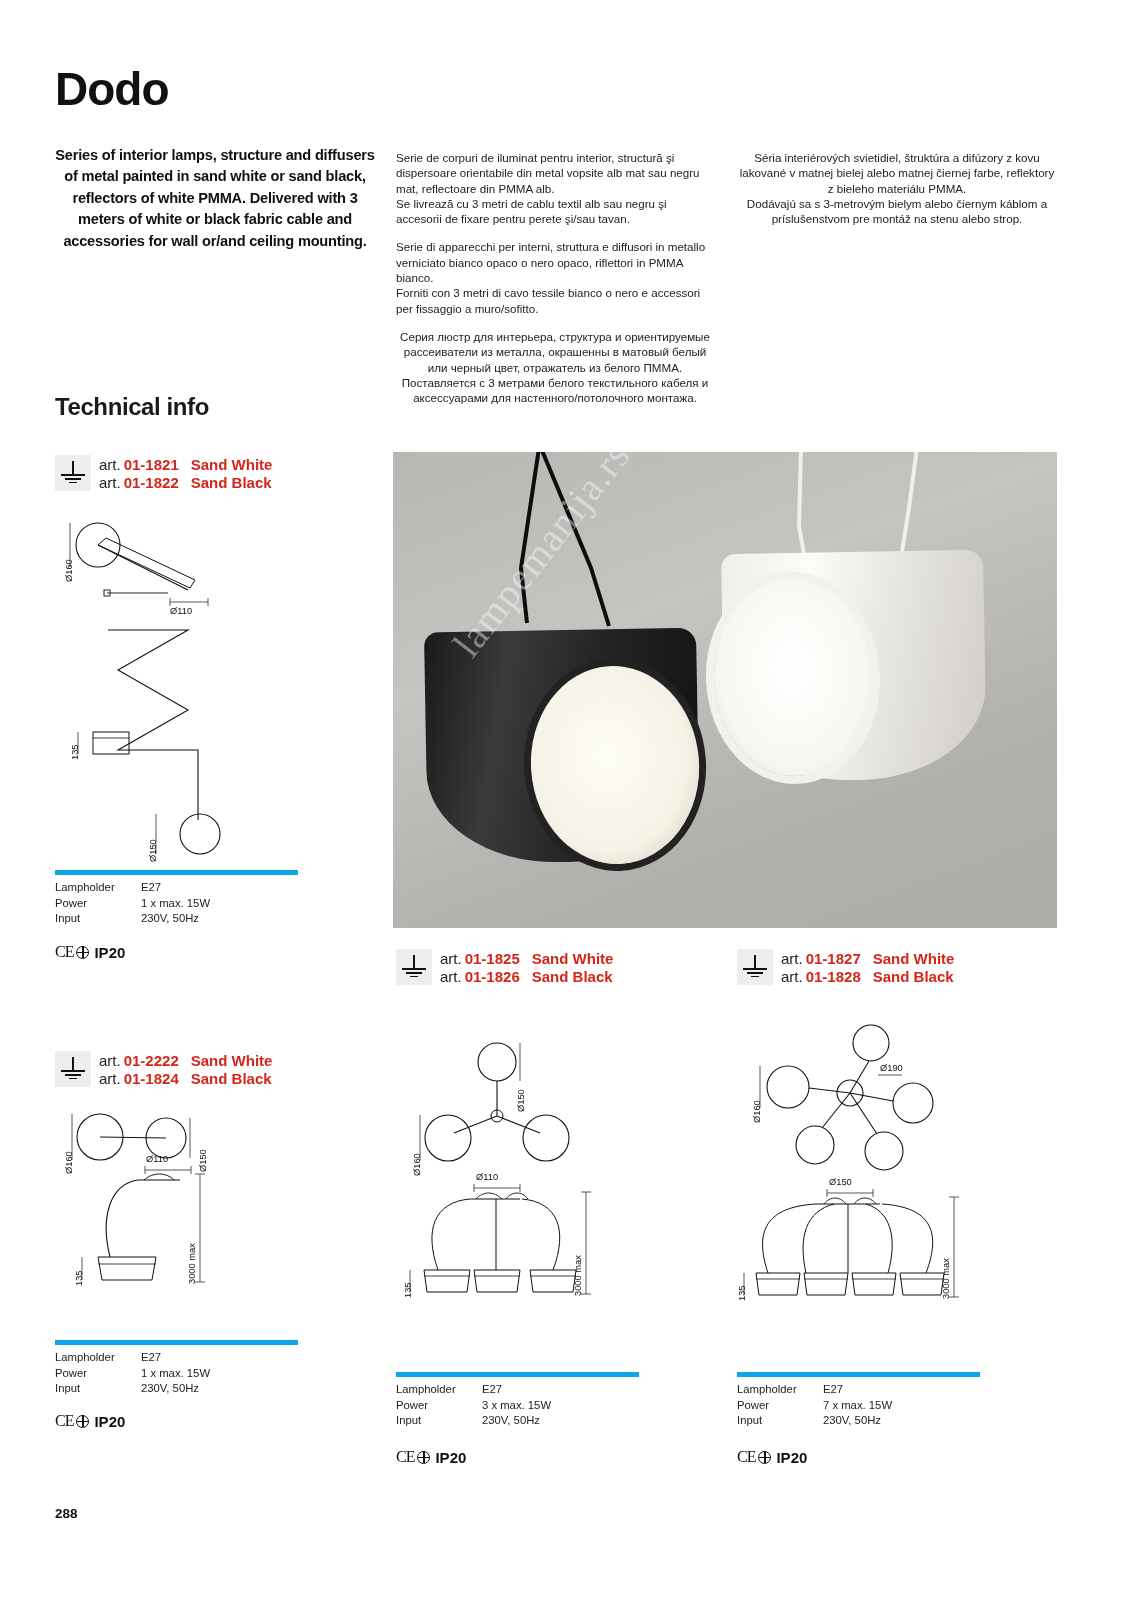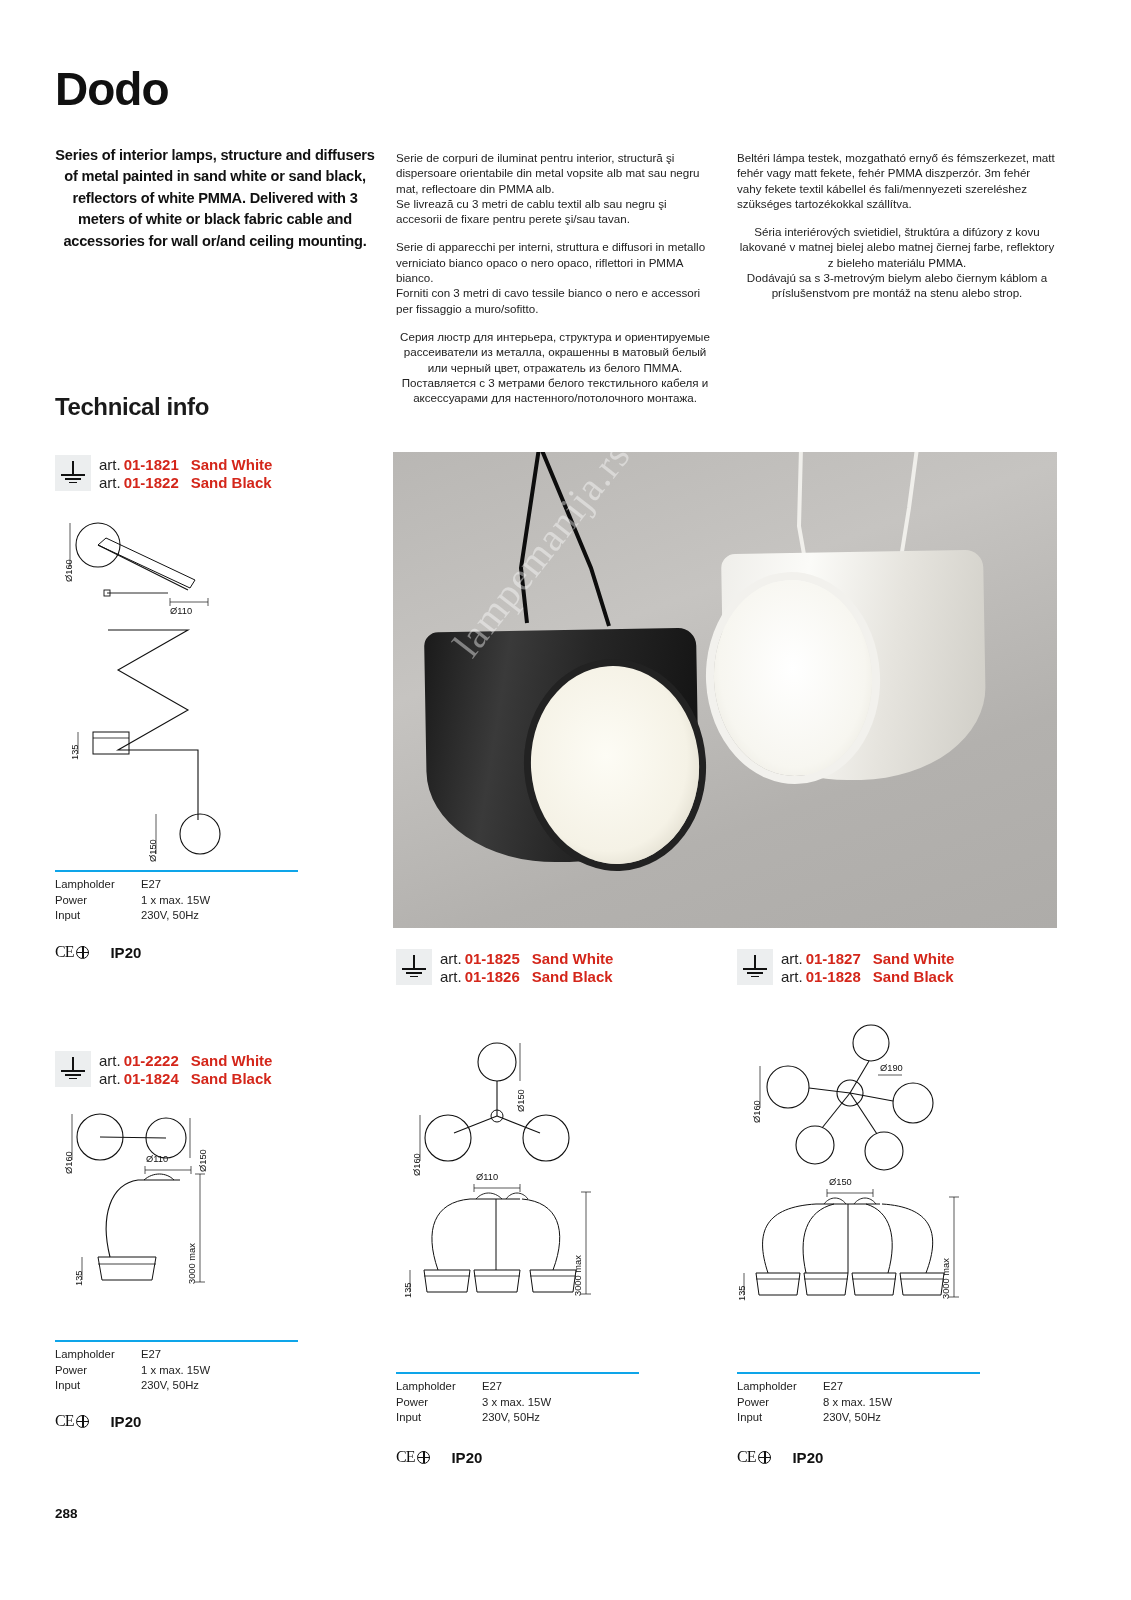--- a/index.html
+++ b/index.html
@@ -90,21 +90,21 @@
   .art-lines { position: absolute; left: 44px; top: 1px; white-space: nowrap; }
   .art-line { font-size: 15px; line-height: 18px; }
   .art-line .lbl { color: #222; }
   .art-line .code { color: #d4261a; font-weight: bold; margin-left: 3px; }
   .art-line .name { color: #d4261a; font-weight: bold; margin-left: 12px; }
 
   
   .spec {
     position: absolute;
     width: 243px;
-    border-top: 2px solid #0ea5e9;
+    border-top: 5px solid #0ea5e9;
     padding-top: 5px;
     font-size: 11.3px;
     line-height: 15.5px;
   }
   .spec .row { display: flex; }
   .spec .k { width: 86px; color: #222; }
   .spec .v { color: #222; }
 
   
   .cert {
@@ -128,21 +128,21 @@
   .cert .globe::before {
     content: "";
     position: absolute; left: 5px; top: -0.5px;
     width: 1.2px; height: 12px; background: #111;
   }
   .cert .globe::after {
     content: "";
     position: absolute; left: -0.5px; top: 5px;
     width: 12px; height: 1.2px; background: #111;
   }
-  .cert .ip { font-size: 15px; font-weight: bold; margin-left: 18px; }
+  .cert .ip { font-size: 15px; font-weight: bold; margin-left: 2px; }
 
   
   .photo {
     position: absolute;
     left: 393px; top: 452px;
     width: 664px; height: 476px;
     background: linear-gradient(160deg,#b9b7b4 0%, #c6c4c1 35%, #b3b1ae 70%, #aeaca9 100%);
     overflow: hidden;
   }
   .photo .watermark {
@@ -238,21 +238,20 @@
 
   <div class="intro-col2">
     <div class="para" style="white-space: pre-line;">Serie de corpuri de iluminat pentru interior, structură şi dispersoare orientabile din metal vopsite alb mat sau negru mat, reflectoare din PMMA alb.
 Se livrează cu 3 metri de cablu textil alb sau negru şi accesorii de fixare pentru perete şi/sau tavan.</div>
     <div class="para" style="white-space: pre-line;">Serie di apparecchi per interni, struttura e diffusori in metallo verniciato bianco opaco o nero opaco, riflettori in PMMA bianco.
 Forniti con 3 metri di cavo tessile bianco o nero e accessori per fissaggio a muro/sofitto.</div>
     <div class="para">Серия люстр для интерьера, структура и ориентируемые рассеиватели из металла, окрашенны в матовый белый или черный цвет, отражатель из белого ПММА. Поставляется с 3 метрами белого текстильного кабеля и аксессуарами для настенного/потолочного монтажа.</div>
   </div>
 
   <div class="intro-col3">
-    <div class="para">Beltéri lámpa testek, mozgatható ernyő és fémszerkezet, matt fehér vagy matt fekete, fehér PMMA diszperzór. 3m fehér vahy fekete textil kábellel és fali/mennyezeti szereléshez szükséges tartozékokkal szállítva.</div>
     <div class="para" style="white-space: pre-line;">Séria interiérových svietidiel, štruktúra a difúzory z kovu lakované v matnej bielej alebo matnej čiernej farbe, reflektory z bieleho materiálu PMMA.
 Dodávajú sa s 3-metrovým bielym alebo čiernym káblom a príslušenstvom pre montáž na stenu alebo strop.</div>
   </div>
 
   <div class="tech-heading">Technical info</div>
 
   <div class="art-block" style="left:55px; top:455px;">
     <div class="art-icon">
       <span class="vbar"></span>
       <span class="hbar"></span>
@@ -556,21 +555,21 @@
     <span class="dim-label vert" style="left:7px; top:286px;">135</span>
   </div>
 
   <div class="spec" style="left:737px; top:1372px;">
     <div class="row">
       <span class="k">Lampholder</span>
       <span class="v">E27</span>
     </div>
     <div class="row">
       <span class="k">Power</span>
-      <span class="v">8 x max. 15W</span>
+      <span class="v">7 x max. 15W</span>
     </div>
     <div class="row">
       <span class="k">Input</span>
       <span class="v">230V, 50Hz</span>
     </div>
   </div>
 
   <div class="cert" style="left:737px; top:1448px;">
     <span class="ce">CE</span>
     <span class="globe"></span>

